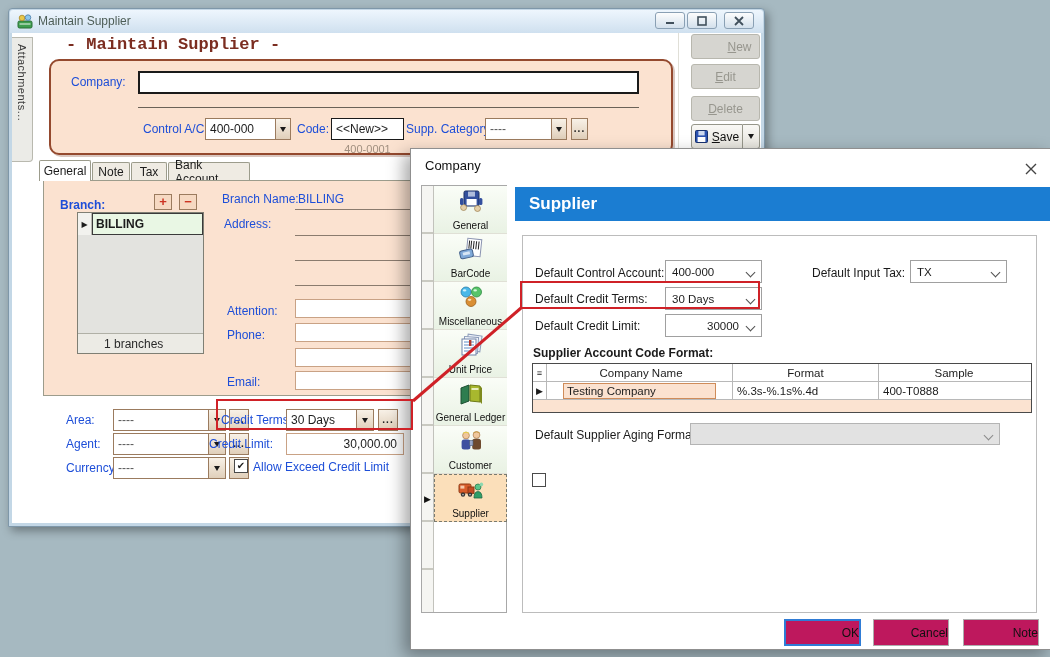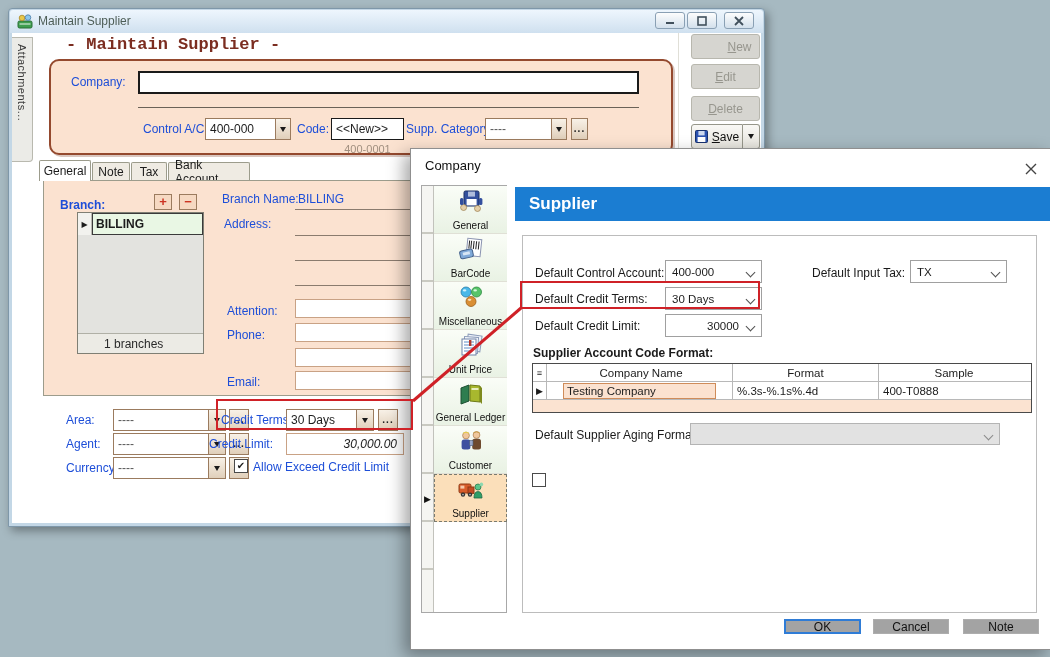--- a/index.html
+++ b/index.html
@@ -23,21 +23,21 @@
   .att-tab{position:absolute;left:0;top:4px;width:21px;height:125px;background:#ebebe7;border:1px solid #b9b9af;
            border-left:none;border-radius:0 0 4px 0;display:flex;justify-content:center;padding-top:6px;}
   .att-tab span{writing-mode:vertical-rl;font-size:11px;color:#3a3a3a;letter-spacing:.5px;}
 
   .mheading{position:absolute;left:49px;top:2px;width:224px;height:22px;text-align:center;
             font-family:"Liberation Mono","DejaVu Sans Mono",monospace;font-weight:bold;font-size:17px;color:#7b2d20;}
 
   .peach-panel{position:absolute;left:37px;top:26px;width:624px;height:96px;background:#fbe2d0;
                border:2px solid #94492e;border-radius:10px;box-shadow:2px 2px 0 rgba(130,70,45,.30);}
   .inp{position:absolute;background:#fff;border:1px solid #1a1a1a;}
-  .inp-soft{position:absolute;background:#fff;border:1px solid #c9a285;font-style:italic;}
+  .inp-soft{position:absolute;background:#fff;border:1px solid #c9a285;}
   .uline{position:absolute;height:1px;background:#6b6257;}
 
   
   .cfield{position:absolute;background:#fff;border:1px solid #9b7b5e;display:flex;align-items:center;padding-left:4px;}
   .cbtn{position:absolute;background:linear-gradient(#f8f1e7,#e0cfba);border:1px solid #9b7b5e;
         display:flex;align-items:center;justify-content:center;cursor:default;}
   .tri{width:0;height:0;border-left:3.5px solid transparent;border-right:3.5px solid transparent;border-top:5px solid #1a1a1a;}
   .dots{font-size:10px;font-weight:bold;letter-spacing:1px;color:#222;line-height:6px;}
 
   .sidebtn{position:absolute;left:679px;width:69px;height:25px;background:#d6d5d0;border:1px solid #b8b7ae;
@@ -96,22 +96,22 @@
   .tc{border-right:1px solid #b8b8b8;display:flex;align-items:center;overflow:hidden;white-space:nowrap;}
   .tc.head{justify-content:center;}
   .tc.c0{width:14px;justify-content:center;font-size:9px;}
   .tc.c1{width:186px;padding-left:3px;}
   .tc.c2{width:146px;padding-left:4px;}
   .tc.c3{width:150px;padding-left:4px;border-right:none;}
   .tfoot{height:12px;background:#fbe3d1;}
   .cellco{background:#fbe2d0;border:1px solid #cf8c5a;height:16px;margin:15px;display:flex;align-items:center;padding-left:3px;width:100%;}
 
   .cb{position:absolute;width:14px;height:14px;background:#fff;border:1px solid #4a4a4a;display:flex;align-items:center;justify-content:center;font-size:10px;line-height:10px;}
-  .obtn{position:absolute;top:470px;height:15px;background:#a3a3a3;border:1px solid #adadad;
-        display:flex;align-items:center;justify-content:center;font-size:12px;color:#111;cursor:default;}
+  .obtn{position:absolute;top:470px;height:27px;background:#be185d;border:1px solid #adadad;
+        display:flex;align-items:center;justify-content:flex-end;font-size:12px;color:#111;cursor:default;}
   .obtn.focus{border:2px solid #2f7cd6;}
 </style>
 </head>
 <body>
 
 <div class="screen">
 
   <div class="abs mwin">
     <div class="mtitlebar">
       <span class="appicon">

